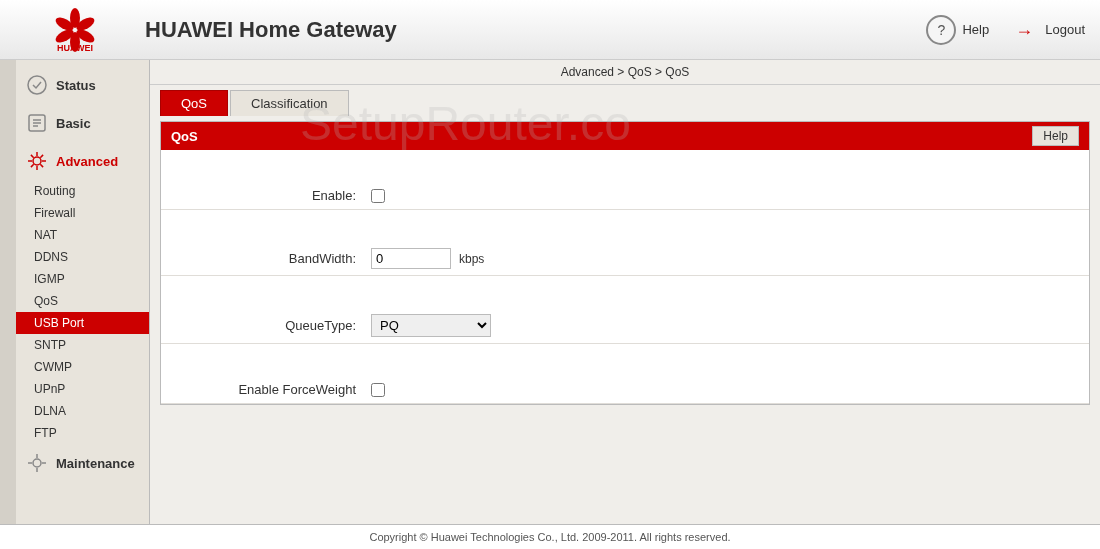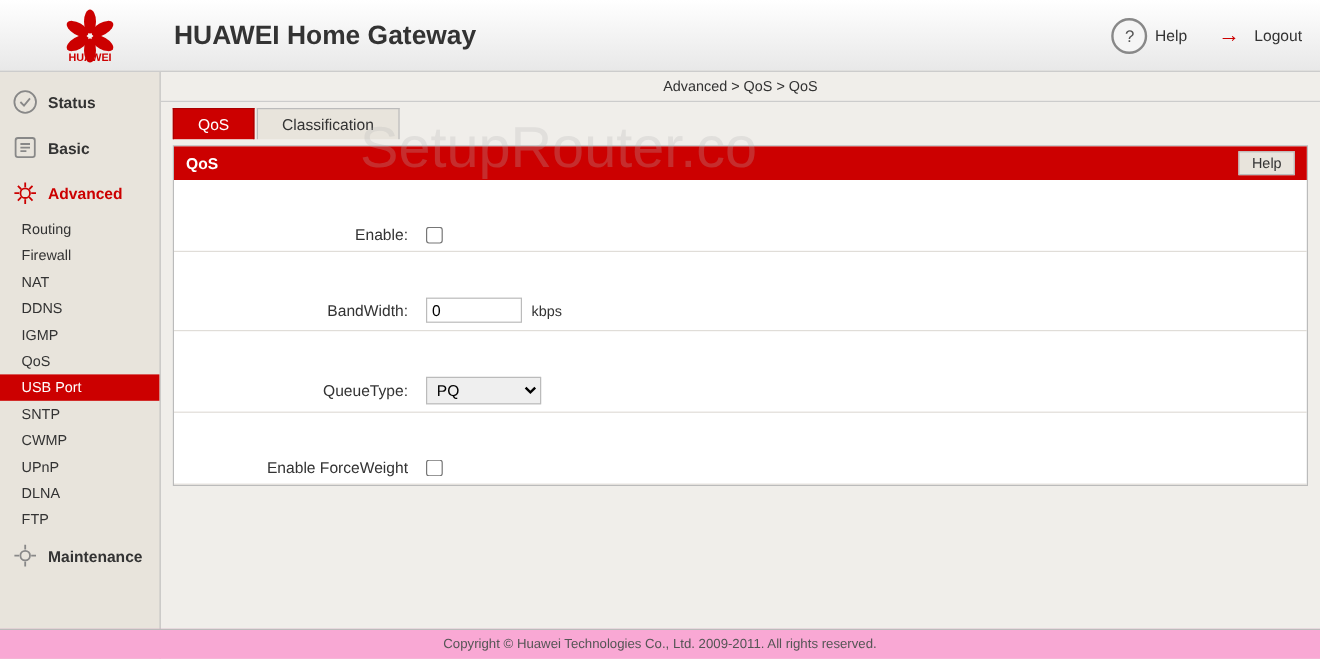--- a/index.html
+++ b/index.html
@@ -71,20 +71,21 @@
       height: calc(549px - 60px);
     }
 
     
     #sidebar {
       width: 134px;
       background: #e8e4dc;
       border-right: 1px solid #bbb;
       flex-shrink: 0;
       overflow-y: auto;
+      margin-left: 16px;
     }
     .sidebar-section {
       padding: 6px 0;
     }
     .sidebar-main-item {
       display: flex;
       align-items: center;
       gap: 8px;
       padding: 8px 10px;
       cursor: pointer;
@@ -197,41 +198,41 @@
       width: 14px;
       height: 14px;
     }
     .form-control input[type="text"] {
       width: 80px;
       padding: 2px 4px;
       border: 1px solid #bbb;
       font-size: 13px;
     }
     .form-control select {
-      width: 96px;
+      width: 120px;
       padding: 2px 4px;
       border: 1px solid #bbb;
       font-size: 13px;
     }
     .unit-label {
       font-size: 12px;
       color: #333;
     }
 
     
     #footer {
       position: absolute;
       bottom: 0;
       left: 0;
       right: 0;
       text-align: center;
       padding: 6px;
       font-size: 11px;
       color: #555;
-      background: #f9a8d4;
+      background: #ffffff;
       border-top: 1px solid #bbb;
     }
 
     
     #watermark {
       position: absolute;
       top: 96px;
       left: 300px;
       font-size: 48px;
       color: rgba(180,180,180,0.25);

